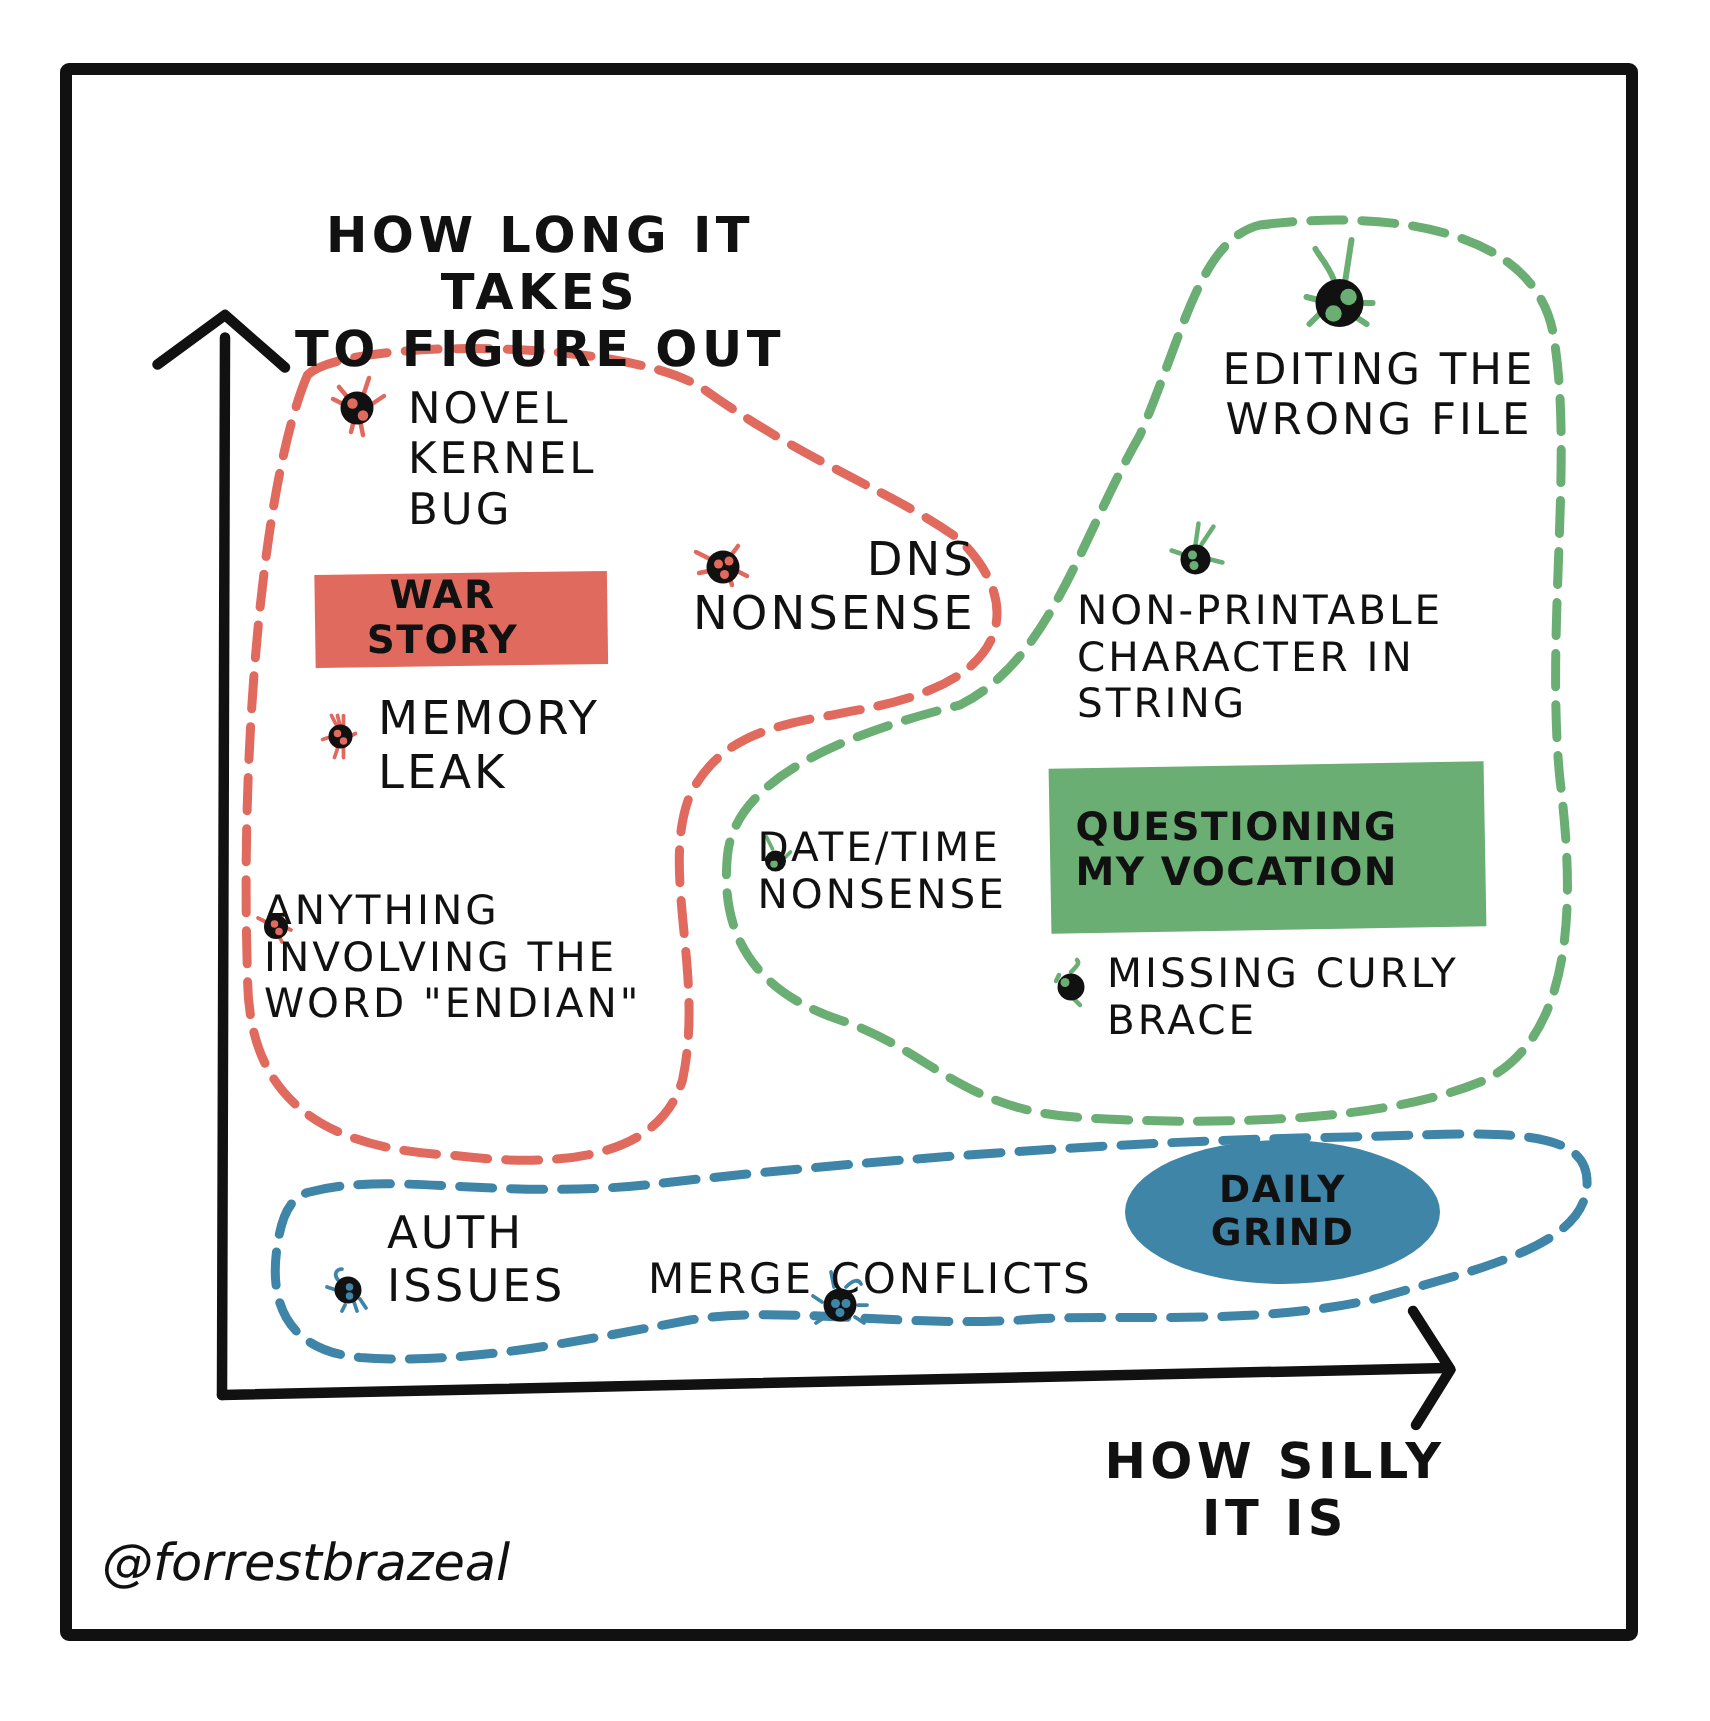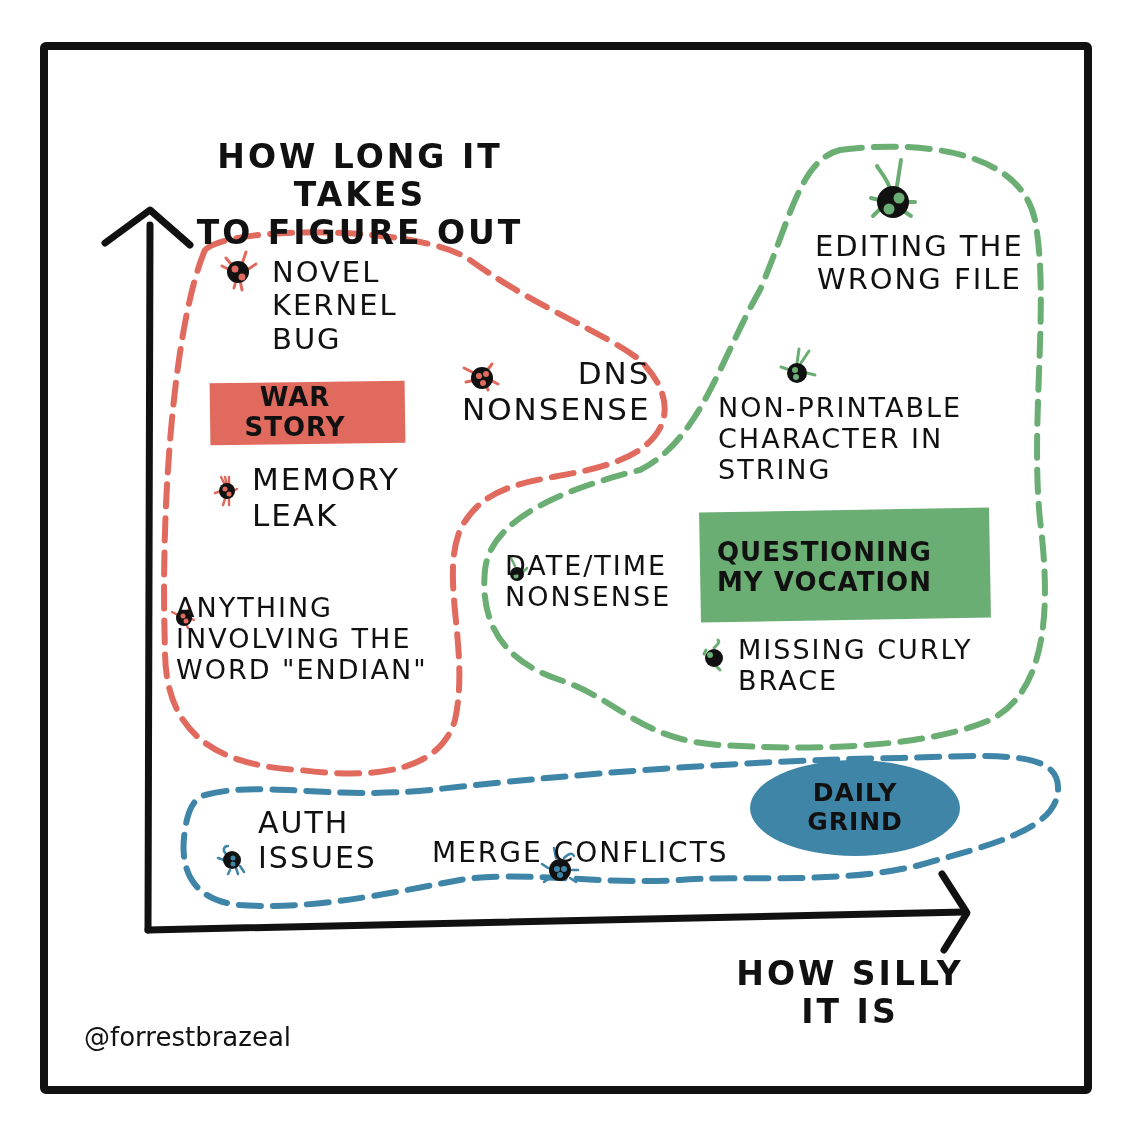--- a/index.html
+++ b/index.html
@@ -10,22 +10,22 @@
            border: 8px solid #111; border-radius: 6px; box-sizing: border-box; }
   .lbl { position: absolute; color: #111; font-family: "DejaVu Sans", sans-serif;
          font-weight: bold; text-transform: uppercase; letter-spacing: 1px; line-height: 1.15;
          white-space: pre-line; }
   .axis-lbl { font-size: 33px; letter-spacing: 3px; }
   .item { font-size: 29px; font-weight: normal; letter-spacing: 2px; }
   .tag { position: absolute; font-family: "DejaVu Sans", sans-serif; font-weight: bold;
          text-transform: uppercase; color: #111; display: flex; align-items: center;
          justify-content: center; text-align: center; white-space: pre-line; line-height: 1.15;
          letter-spacing: 1px; }
-  .sig { position: absolute; font-family: "DejaVu Sans", sans-serif; font-size: 26px;
-         color: #111; letter-spacing: 0px; margin-left: 16px; }
+  .sig { position: absolute; font-family: "DejaVu Sans", sans-serif; font-size: 34px;
+         color: #111; font-style: italic; letter-spacing: 0px; }
 </style>
 </head>
 <body>
 
 <div id="stage">
   <div class="frame"></div>
 
   <svg width="1140" height="1147" style="position:absolute;left:0;top:0">
 
     <g stroke="#111" stroke-width="7" fill="none" stroke-linecap="round" stroke-linejoin="round">

